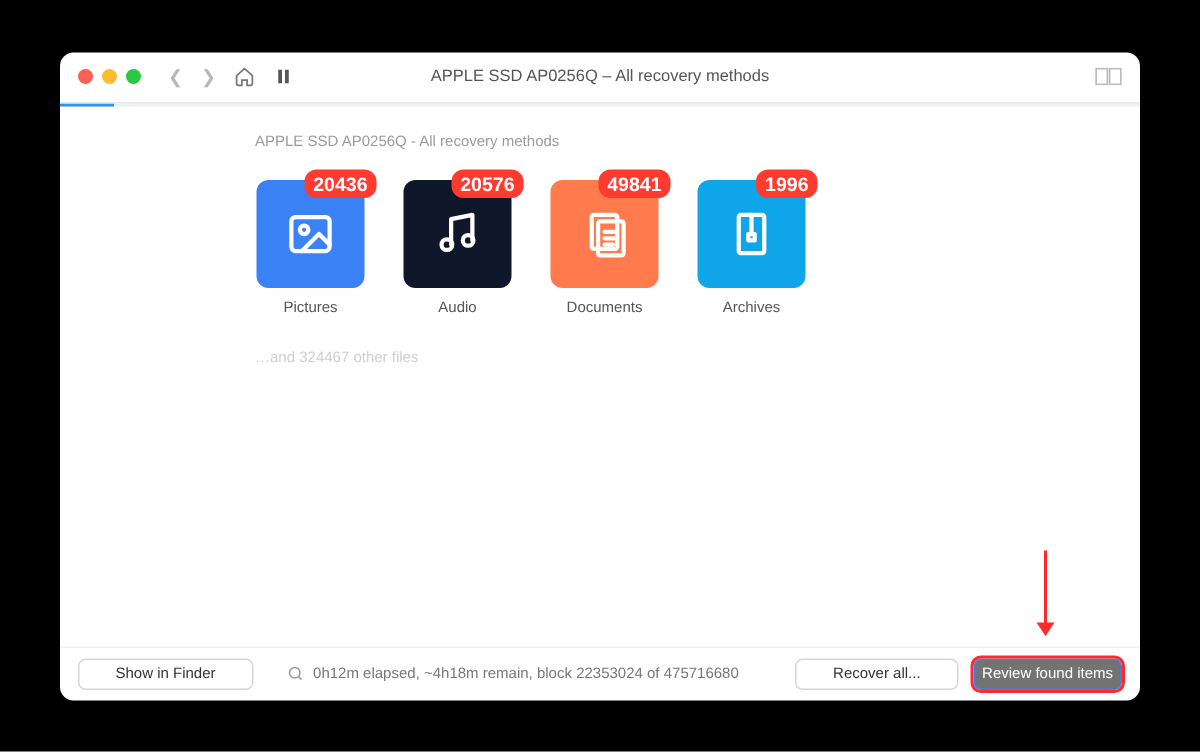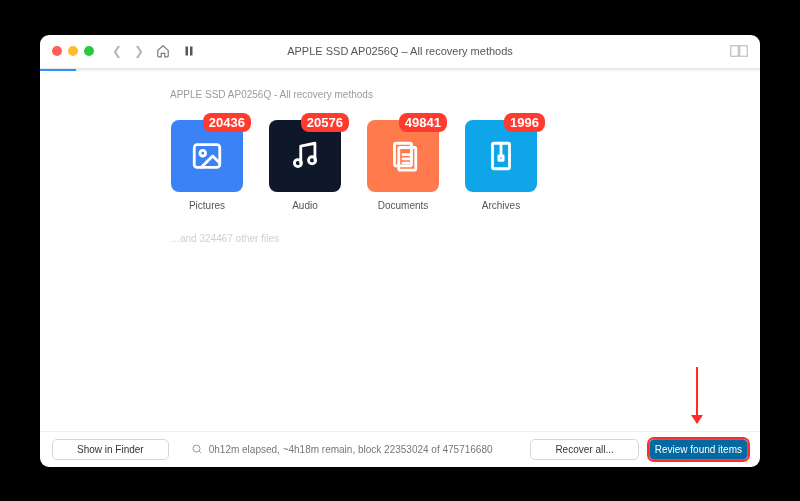--- a/index.html
+++ b/index.html
@@ -135,21 +135,21 @@
   }
   .status {
     color: #777;
     display: flex;
     align-items: flex-end;
     gap: 6px;
     margin-left: 12px;
   }
   .spacer { flex: 1; }
   .btn-primary {
-    background: #0369a1;
+    background: #737373;
     color: #fff;
     border: 1px solid #3b82f6;
     padding: 4px 5px;
     border-radius: 5px;
     font-size: 10px;
     cursor: pointer;
     position: relative;
   }
   .highlight-ring {
     position: absolute;

